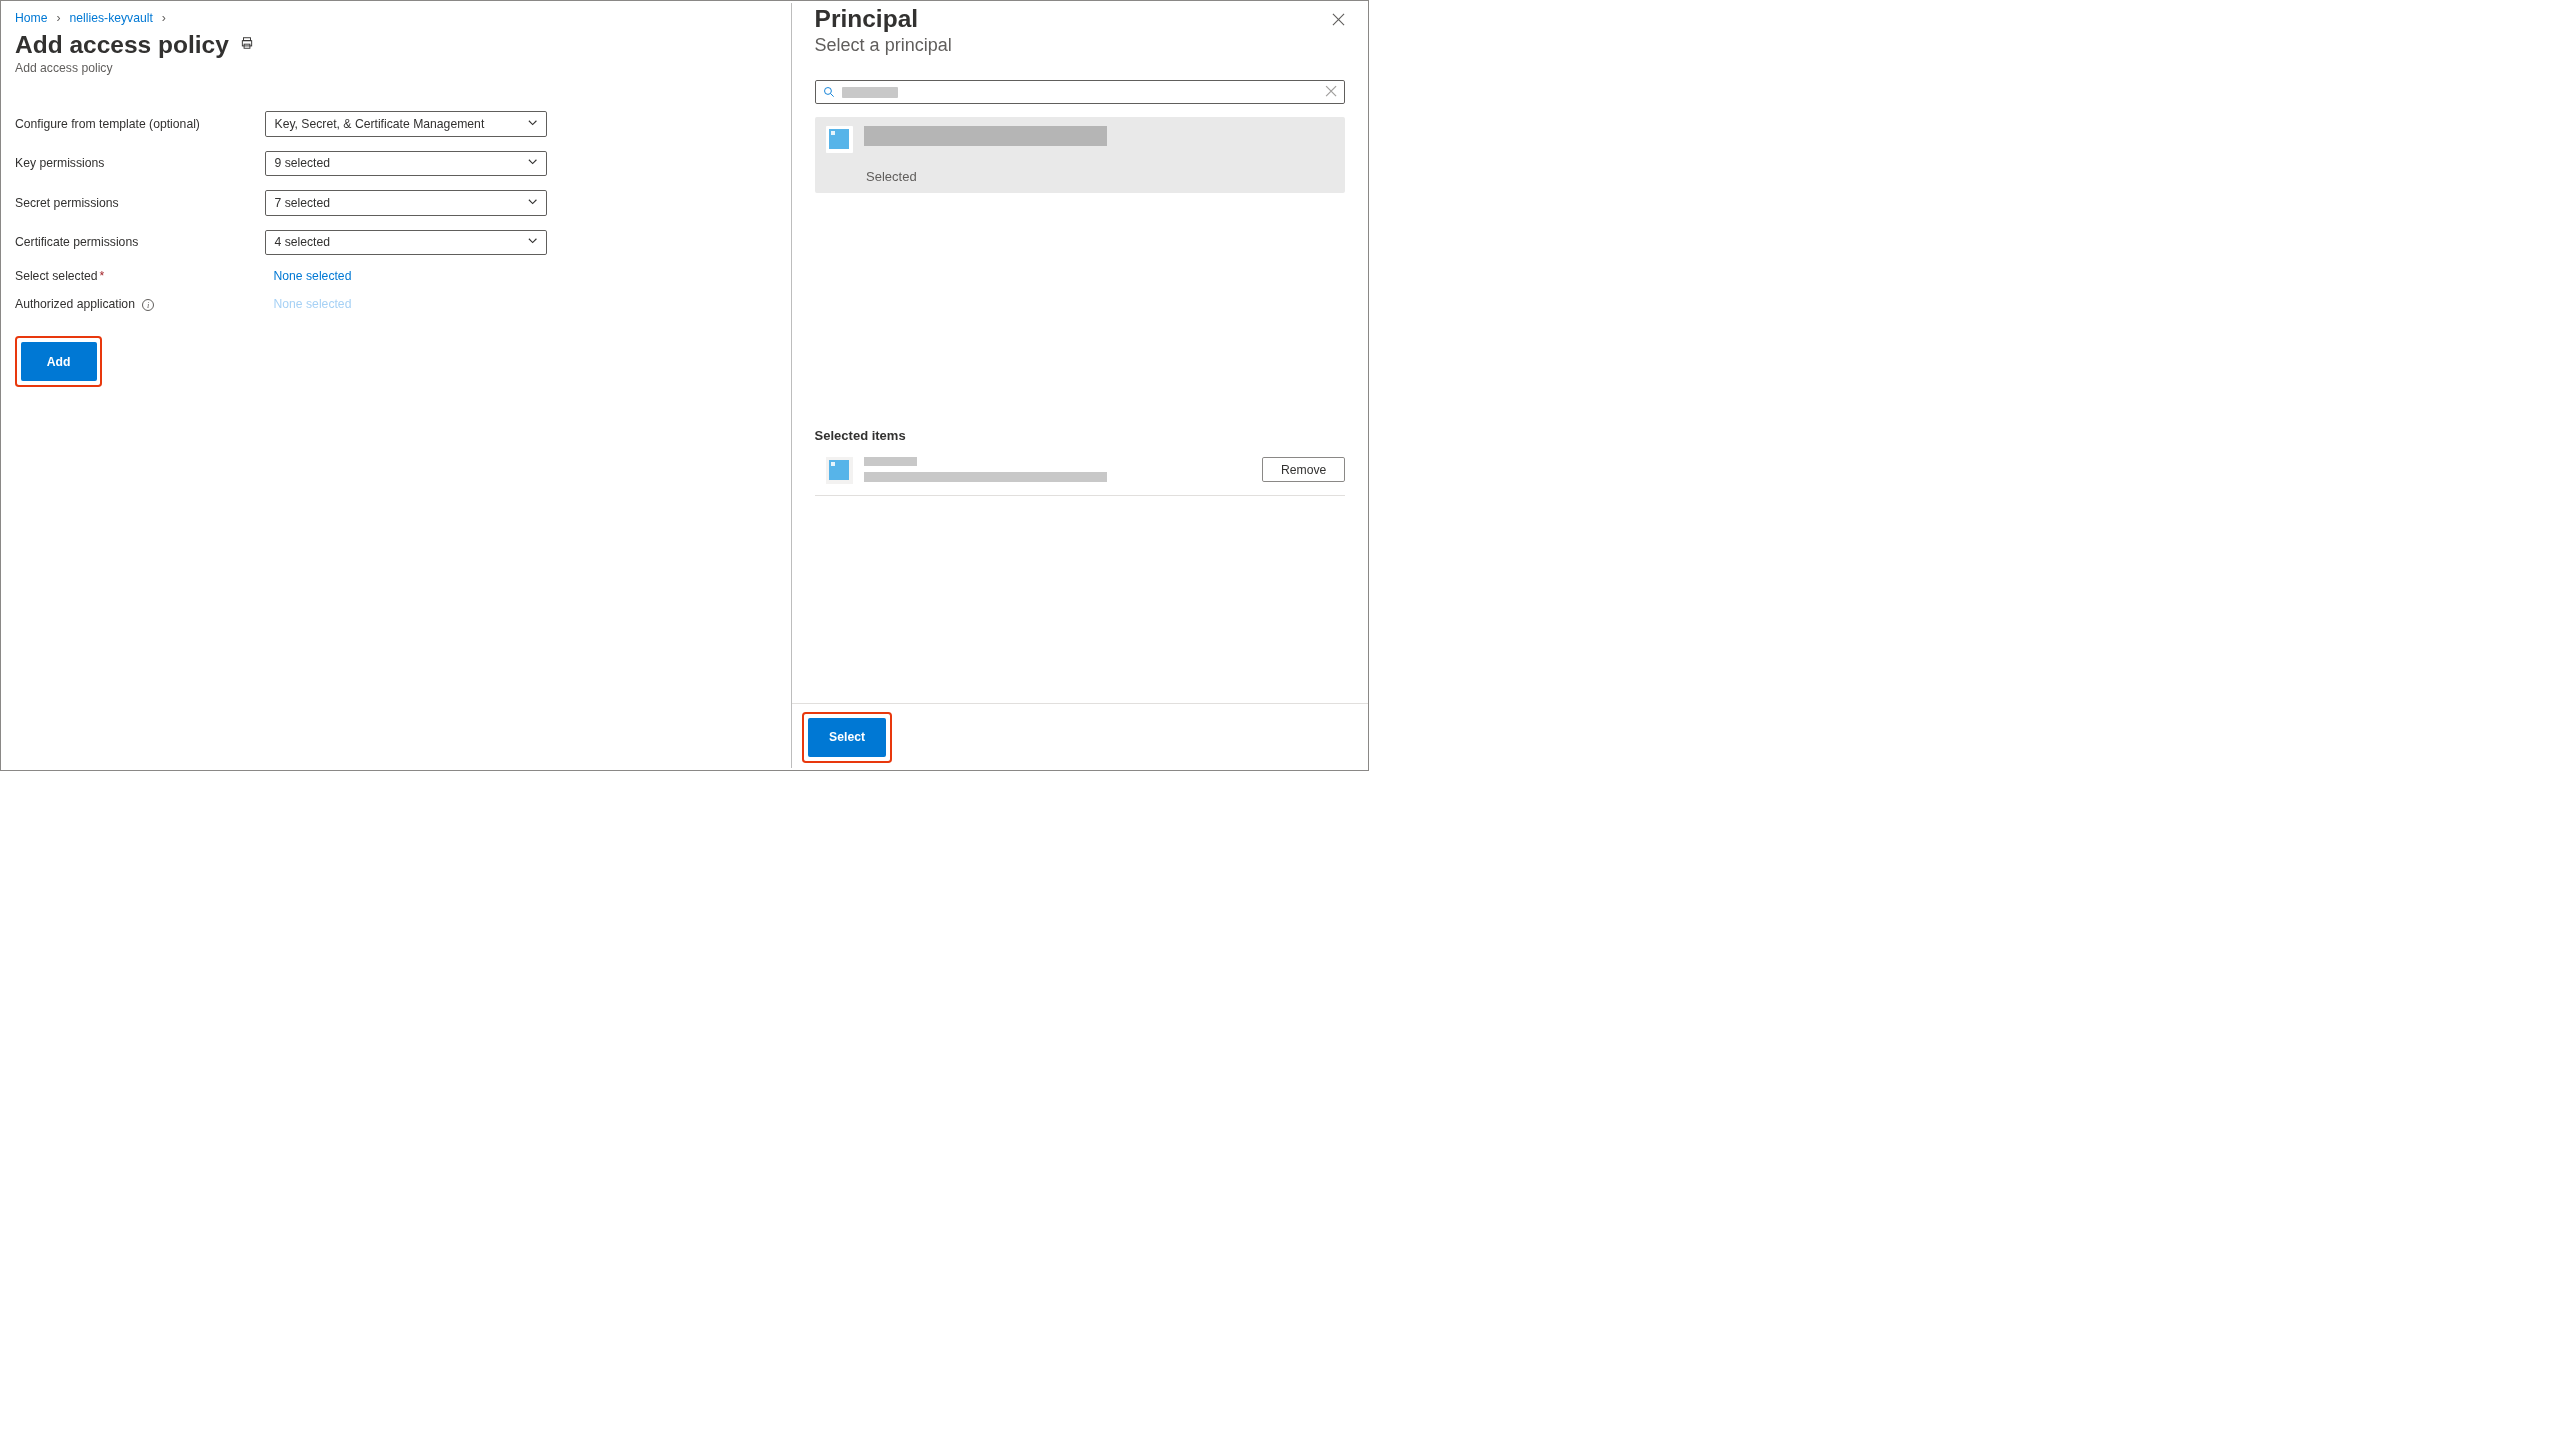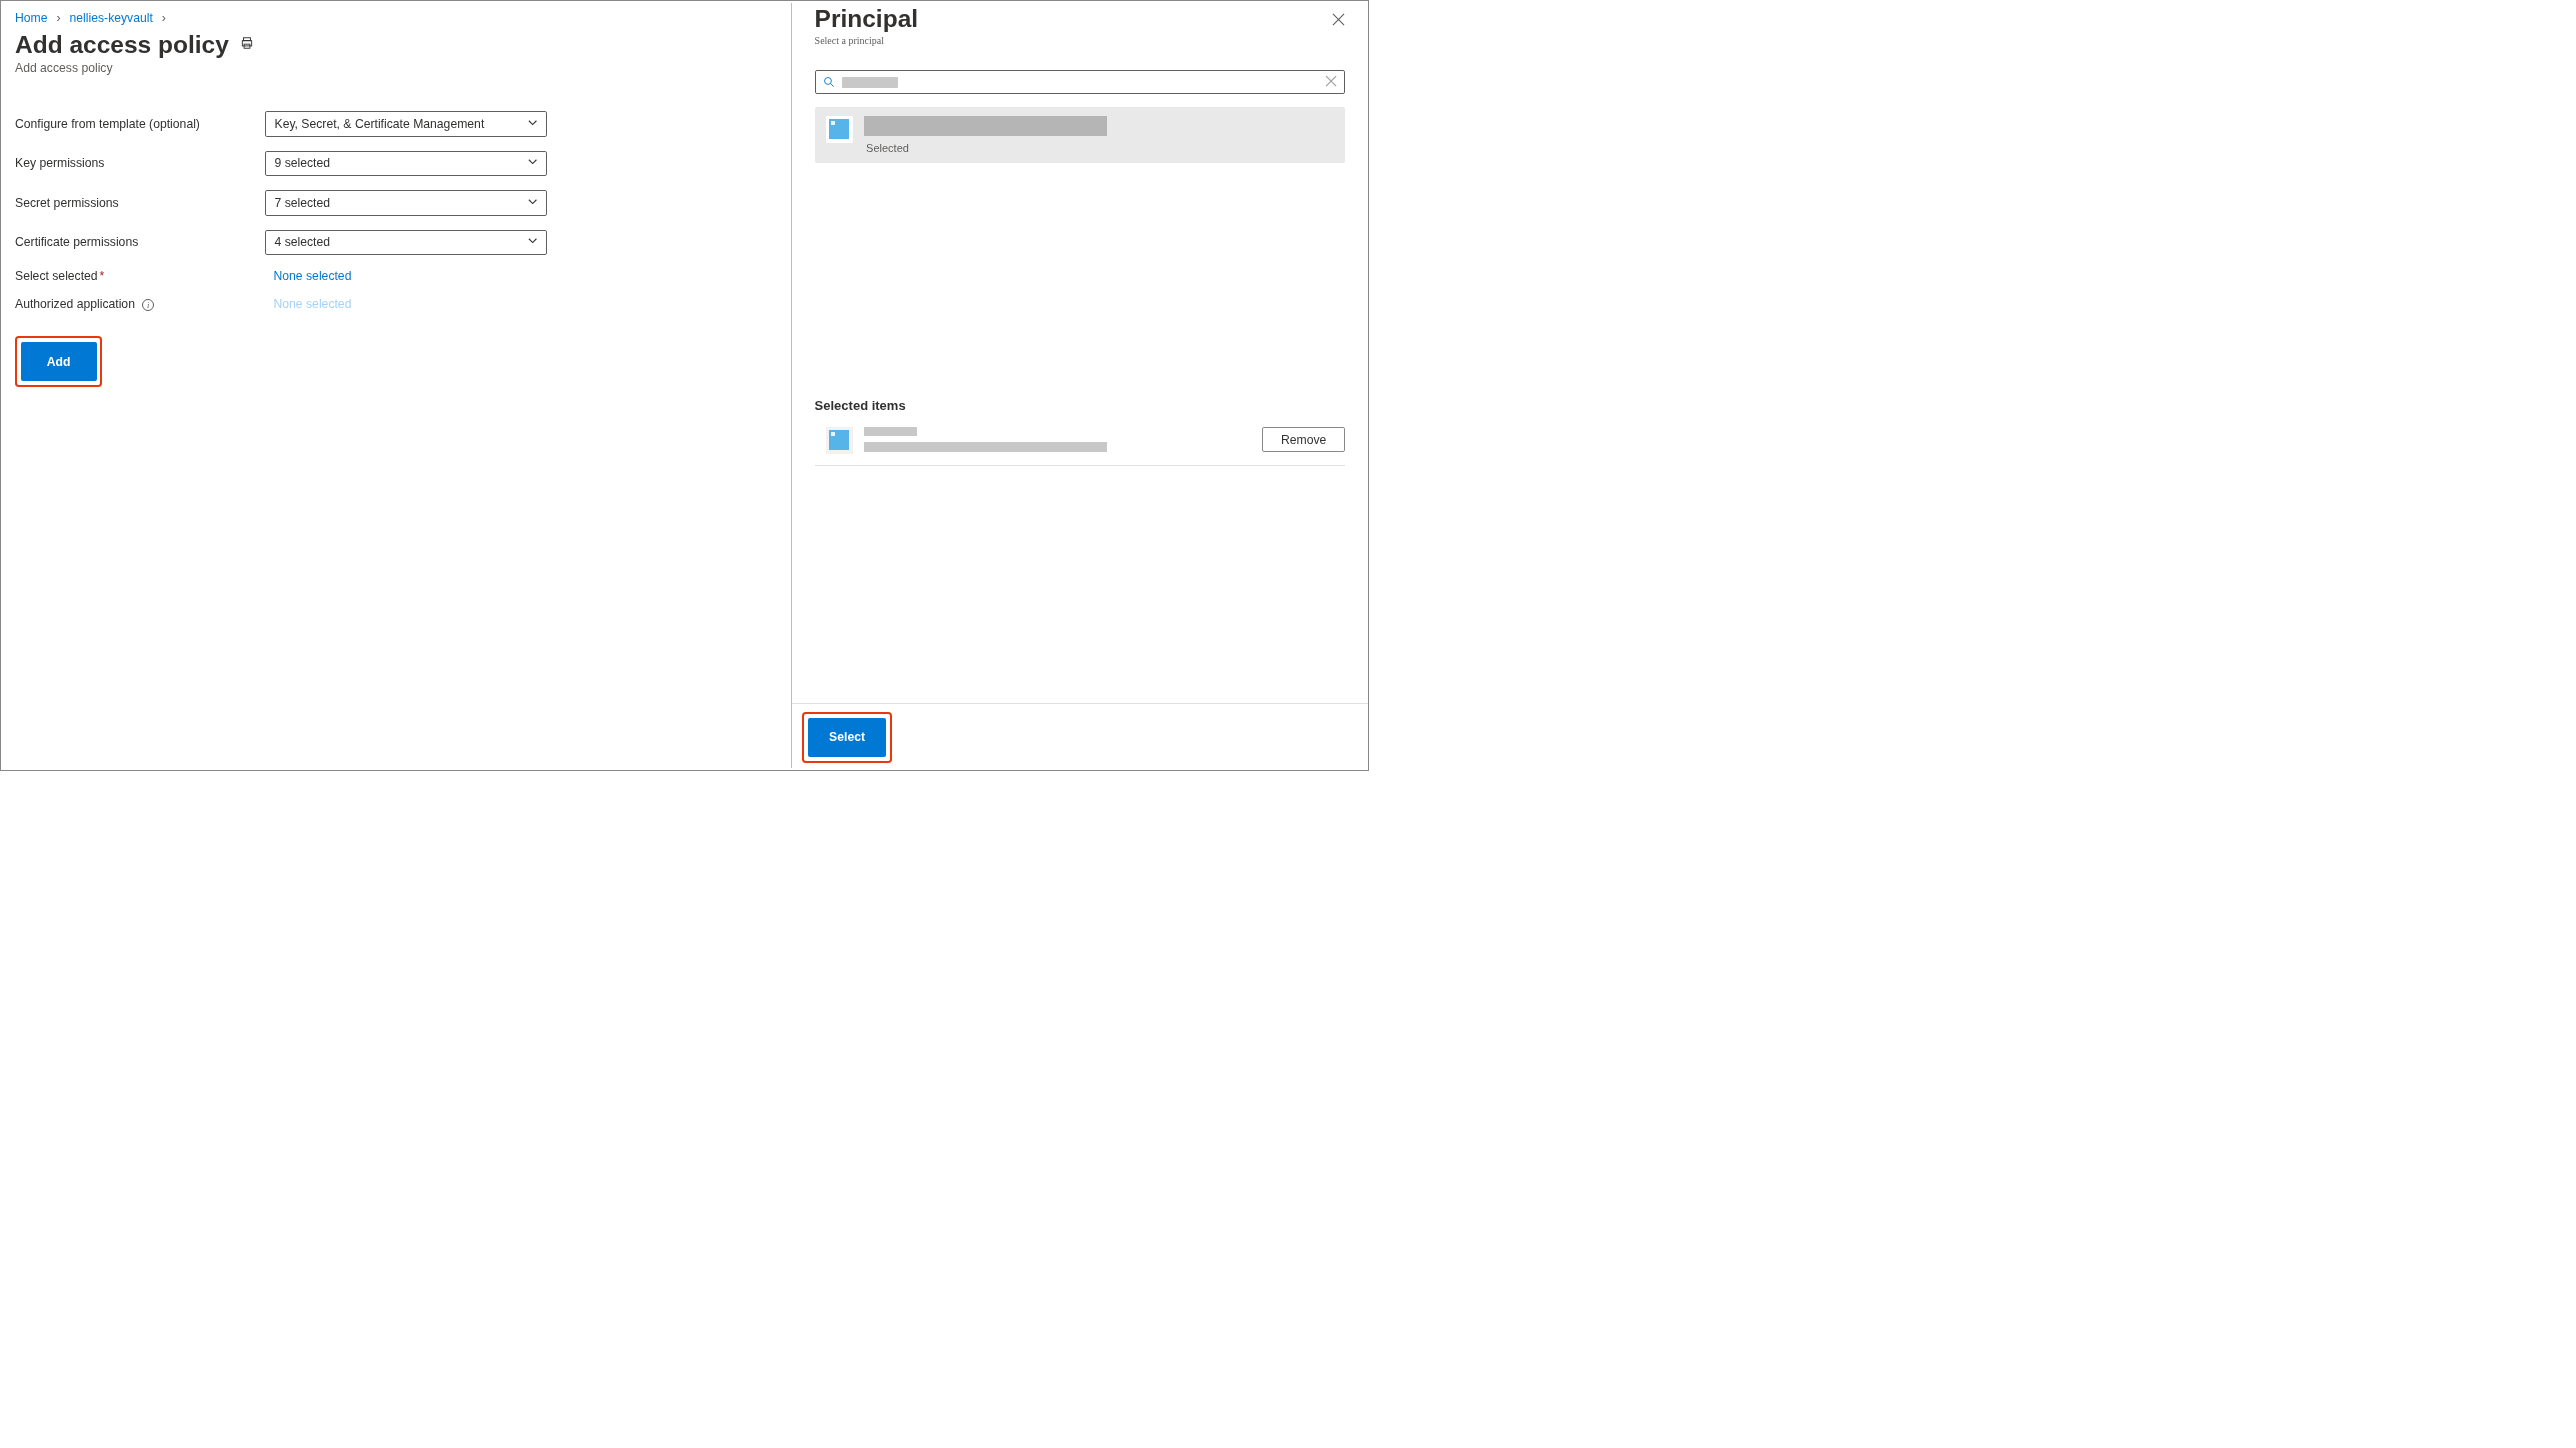--- a/index.html
+++ b/index.html
@@ -100,21 +100,21 @@
       display: flex;
       flex-direction: column;
     }
     .side-header {
       padding: 4.7px 22.6px 9.4px 22.6px;
       display: flex;
       align-items: flex-start;
       justify-content: space-between;
     }
     .side-title { font-size: 24.5px; font-weight: 600; color: #323130; line-height: 1.1;}
-    .side-subtitle { font-size: 10px; color: #605e5c; margin-top: 1.9px; font-family: Liberation Serif, serif; }
+    .side-subtitle { font-size: 18px; color: #605e5c; margin-top: 1.9px; }
     .close-icon { cursor: pointer; margin-top: 7.5px; }
     .close-icon svg { width: 13px; height: 13px; }
     .search-wrap { padding: 0 22.6px; margin-top: 15px; }
     .search-box {
       width: 100%;
       height: 24.5px;
       border: 0.9px solid #605e5c;
       border-radius: 1.9px;
       display: flex;
       align-items: center;
@@ -150,21 +150,21 @@
       position: relative;
     }
     .avatar-inner::before {
       content: '';
       position: absolute;
       left: 1.9px; top: 1.9px; width: 3.8px; height: 3.8px;
       background: rgba(255,255,255,0.85);
     }
     .result-meta { display: flex; flex-direction: column; gap: 5.6px; }
     .result-name-redact { width: 243px; height: 20px; background: #b5b5b5; }
-    .result-selected { font-size: 11px; color: #605e5c; margin-top: 0; margin-left: 1.9px; }
+    .result-selected { font-size: 13px; color: #605e5c; margin-top: 17px; margin-left: 1.9px; }
     .selected-items-area { padding: 0 22.6px; margin-top: 235px; }
     .selected-heading { font-size: 13px; font-weight: 600; color: #323130; margin-bottom: 14px; }
     .selected-row {
       display: flex;
       align-items: flex-start;
       gap: 11.3px;
       padding-bottom: 11.3px;
       border-bottom: 0.9px solid #e1dfdd;
     }
     .selected-avatar {

